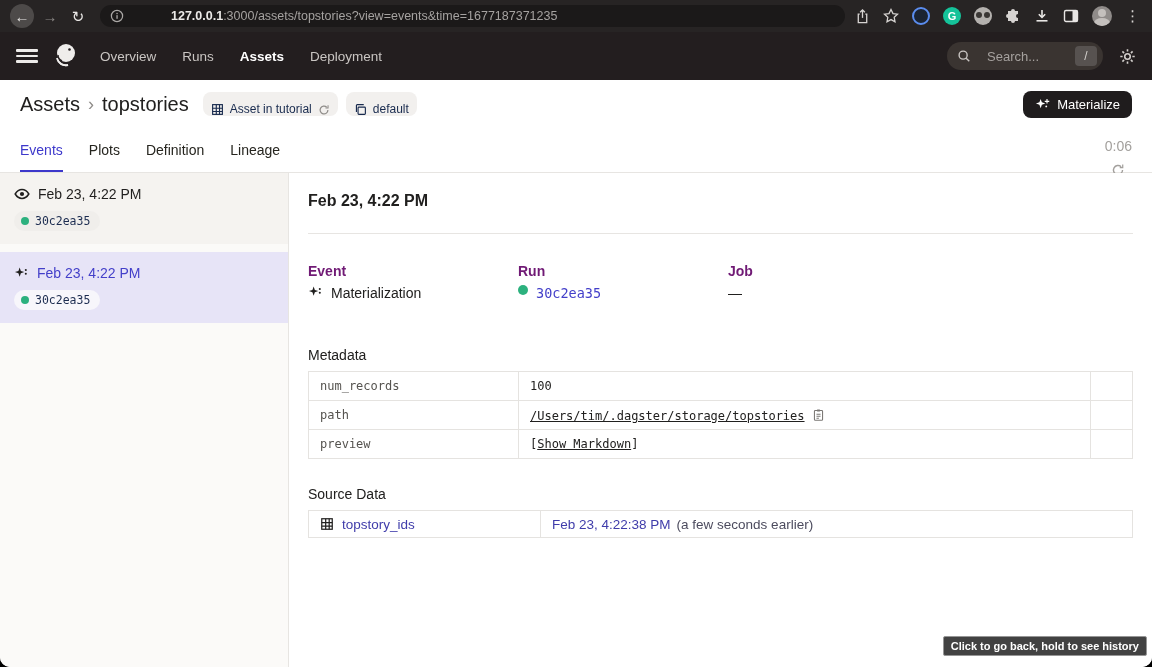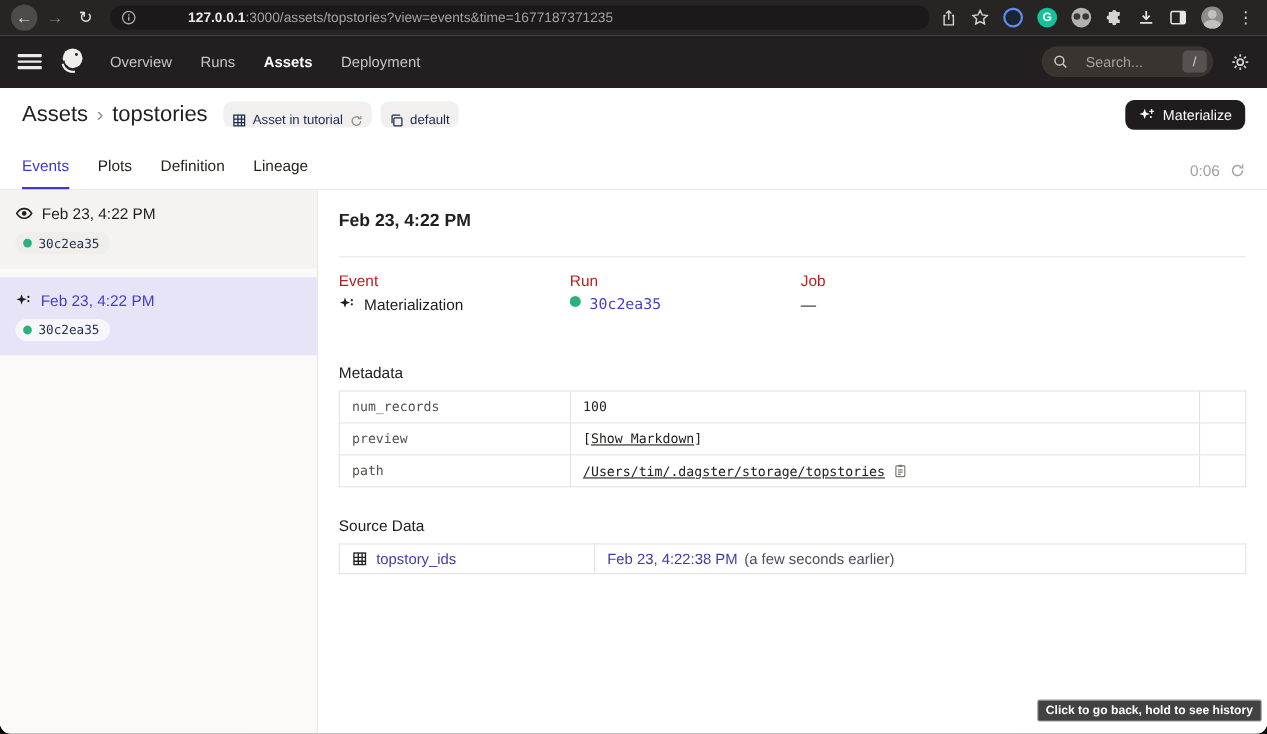--- a/index.html
+++ b/index.html
@@ -48,39 +48,39 @@
   .crumb .sep{color:#8f8c89;font-size:18px;}
   .badges{display:flex;gap:8px;margin-left:14px;}
   .badge{height:24px;background:#f2f0ee;border-radius:8px;display:flex;align-items:flex-end;gap:6px;padding:0 8px;font-size:12px;color:#182a4e;}
   .badge .bicon{display:flex;color:#182a4e;}
   .badge .bref{display:flex;color:#8f8c89;}
   .matbtn{margin-left:auto;height:27px;background:#1f1c1d;border:none;color:#fff;border-radius:8px;padding:0 12px;font-size:13px;display:flex;align-items:center;gap:7px;font-family:inherit;}
   
   .tabsrow{height:45px;border-bottom:1px solid #e7e5e2;display:flex;padding:0 20px;gap:26px;flex:0 0 auto;background:#fff;}
   .tab{font-size:14px;color:#26251f;padding:14px 0 0 0;}
   .tab.active{color:#3d38cb;border-bottom:2px solid #3d38cb;}
-  .timer{margin-left:auto;display:flex;align-items:center;gap:9px;color:#a3a09d;font-size:14px;padding-top:10px;}
+  .timer{margin-left:auto;display:flex;align-items:center;gap:9px;color:#a3a09d;font-size:14px;padding-top:10px;flex-direction:column;}
   
   .content{flex:1;display:flex;min-height:0;}
   .sidebar{width:289px;flex:0 0 289px;border-right:1px solid #e7e5e2;background:#fbfaf8;}
   .event-item{padding:13px 16px 13px 14px;}
   .event-item.obs{background:#f5f3f0;margin-bottom:8px;}
   .event-item.selected{background:#e7e4f7;}
   .ev-head{display:flex;align-items:center;gap:8px;font-size:14px;color:#201f1e;}
   .event-item.selected .ev-head{color:#433fc9;}
   .runpill{margin-top:9px;display:inline-flex;align-items:center;gap:6px;background:#f0eeeb;border-radius:10px;padding:3px 10px 3px 7px;font-family:"DejaVu Sans Mono",monospace;font-size:11.5px;color:#1c2c50;}
   .event-item.selected .runpill{background:#f7f6fb;}
   .gdot{width:8px;height:8px;border-radius:50%;background:#2cb17e;flex:0 0 auto;}
   
   .detail{flex:1;padding:19px 19px 0 19px;background:#fff;overflow:hidden;}
   .dtitle{font-size:16px;font-weight:700;color:#21201f;}
   .ddivider{border:none;border-top:1px solid #e7e5e2;margin:23px 0 0 0;}
   .cols{display:flex;margin-top:13px;}
   .col{width:210px;}
-  .col .clabel{font-size:14px;font-weight:400;color:#b91c1c;}
+  .col .clabel{font-size:14px;font-weight:700;color:#701a75;margin-top:16px;}
   .col .cvalue{margin-top:6px;font-size:14px;color:#21201f;display:flex;align-items:flex-start;gap:8px;}
   .runlink{font-family:"DejaVu Sans Mono",monospace;font-size:13.5px;color:#433fc9;text-decoration:none;}
   .cvalue .gdot{width:10px;height:10px;}
   .secheading{font-size:14px;font-weight:400;color:#21201f;margin-top:46px;}
   table.mdtable{border-collapse:collapse;width:100%;margin-top:8px;table-layout:fixed;}
   table.mdtable td{border:1px solid #e5e3e0;height:29px;font-family:"DejaVu Sans Mono",monospace;font-size:12px;padding:0 0 0 11px;}
   td.mkey{width:210px;color:#55534f;}
   td.mval{color:#21201f;padding-left:12px;}
   td.mextra{width:42px;}
   .mval a{color:#21201f;}
@@ -333,33 +333,33 @@
 
       <div class="secheading">Metadata</div>
       <table class="mdtable">
         <tbody>
           <tr>
             <td class="mkey">num_records</td>
             <td class="mval">100</td>
             <td class="mextra"></td>
           </tr>
           <tr>
-            <td class="mkey">preview</td>
-            <td class="mval"><span class="br">[</span><a href="#">Show Markdown</a><span class="br">]</span></td>
-            <td class="mextra"></td>
-          </tr>
-          <tr>
             <td class="mkey">path</td>
             <td class="mval"><a href="#">/Users/tim/.dagster/storage/topstories</a><span class="clipicon">
                   <svg width="13" height="14" viewBox="0 0 16 16" fill="none" stroke="#7a7774" stroke-width="1.3">
                     <rect x="3" y="2.5" width="10" height="12" rx="1"></rect>
                     <rect x="6" y="1.2" width="4" height="2.6" rx="0.6" fill="#7a7774" stroke="none"></rect>
                     <path d="M5.5 7h5M5.5 9.5h5M5.5 12h3"></path>
                   </svg>
                 </span></td>
+            <td class="mextra"></td>
+          </tr>
+          <tr>
+            <td class="mkey">preview</td>
+            <td class="mval"><span class="br">[</span><a href="#">Show Markdown</a><span class="br">]</span></td>
             <td class="mextra"></td>
           </tr>
         </tbody>
       </table>
 
       <div class="secheading srcheading">Source Data</div>
       <table class="srctable">
         <tbody>
           <tr>
             <td class="srcasset">

